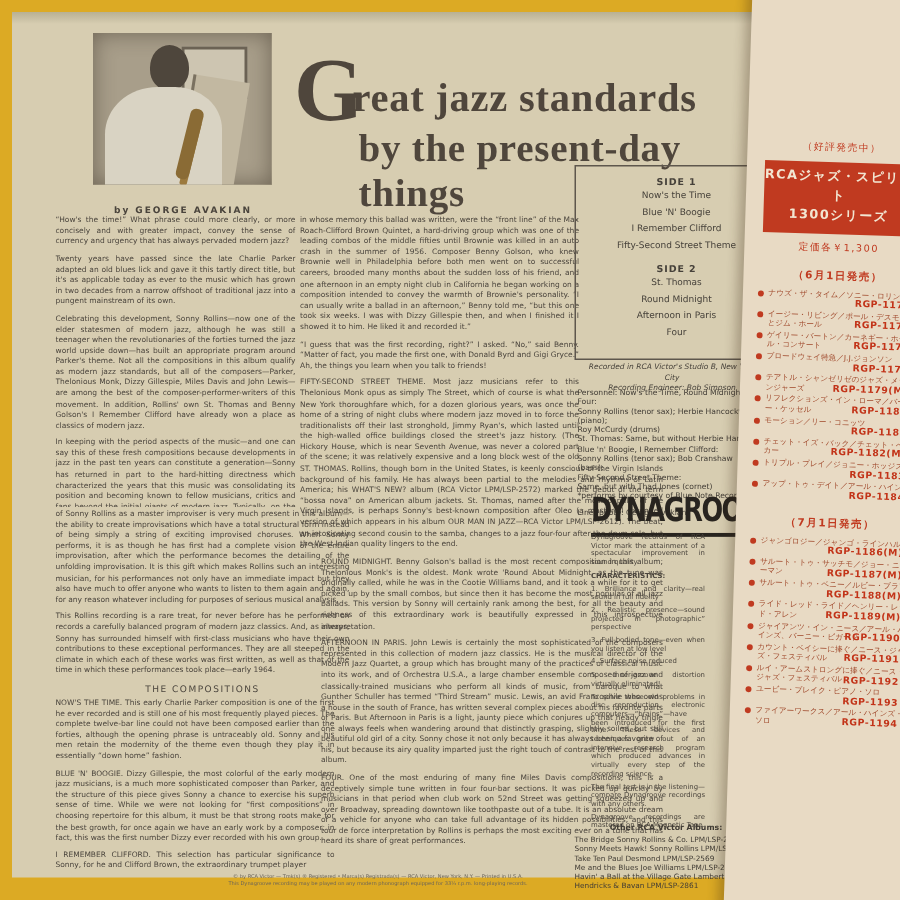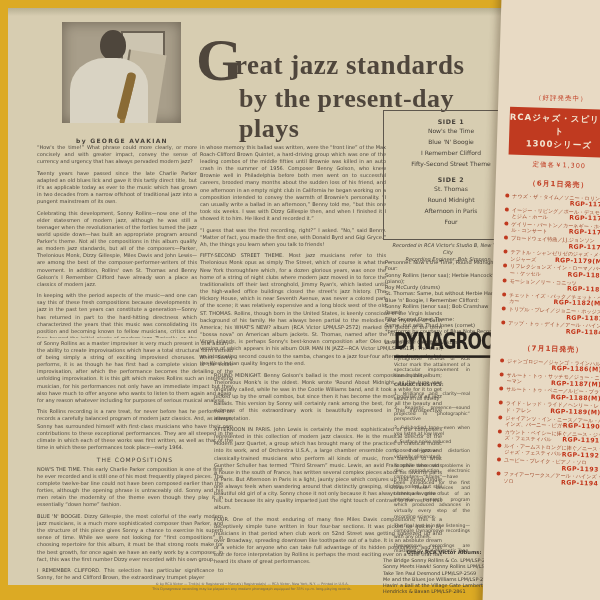--- a/index.html
+++ b/index.html
@@ -92,21 +92,21 @@
       <div class="ph-window"></div>
       <div class="ph-stand"></div>
       <div class="ph-head"></div>
       <div class="ph-shoulder"></div>
       <div class="ph-sax"></div>
     </div>
     <div class="byline">by GEORGE AVAKIAN</div>
 
     <div class="title-g t-serif">G</div>
     <div class="title-l1 t-serif">reat jazz standards</div>
-    <div class="title-l2 t-serif">by the present-day plays</div>
+    <div class="title-l2 t-serif">by the present-day things</div>
 
     <div id="colA-upper" class="par-block">
         <p>“How's the time!” What phrase could more clearly, or more concisely and with greater impact, convey the sense of currency and urgency that has always pervaded modern jazz?</p>
         <p>Twenty years have passed since the late Charlie Parker adapted an old blues lick and gave it this tartly direct title, but it's as applicable today as ever to the music which has grown in two decades from a narrow offshoot of traditional jazz into a pungent mainstream of its own.</p>
         <p>Celebrating this development, Sonny Rollins—now one of the elder statesmen of modern jazz, although he was still a teenager when the revolutionaries of the forties turned the jazz world upside down—has built an appropriate program around Parker's theme. Not all the compositions in this album qualify as modern jazz standards, but all of the composers—Parker, Thelonious Monk, Dizzy Gillespie, Miles Davis and John Lewis—are among the best of the composer-performer-writers of this movement. In addition, Rollins' own St. Thomas and Benny Golson's I Remember Clifford have already won a place as classics of modern jazz.</p>
         <p>In keeping with the period aspects of the music—and one can say this of these fresh compositions because developments in jazz in the past ten years can constitute a generation—Sonny has returned in part to the hard-hitting directness which characterized the years that this music was consolidating its position and becoming known to fellow musicians, critics and fans beyond the initial giants of modern jazz. Typically, on the up-tempos Sonny plays with relentless, slashing energy; on the ballads his effective approach to melody is much in evidence. The greatest aspect</p>
       </div>
 
     <div id="colB1" class="par-block">
         <p>in whose memory this ballad was written, were the “front line” of the Max Roach-Clifford Brown Quintet, a hard-driving group which was one of the leading combos of the middle fifties until Brownie was killed in an auto crash in the summer of 1956. Composer Benny Golson, who knew Brownie well in Philadelphia before both men went on to successful careers, brooded many months about the sudden loss of his friend, and one afternoon in an empty night club in California he began working on a composition intended to convey the warmth of Brownie's personality. “I can usually write a ballad in an afternoon,” Benny told me, “but this one took six weeks. I was with Dizzy Gillespie then, and when I finished it I showed it to him. He liked it and recorded it.”</p>

